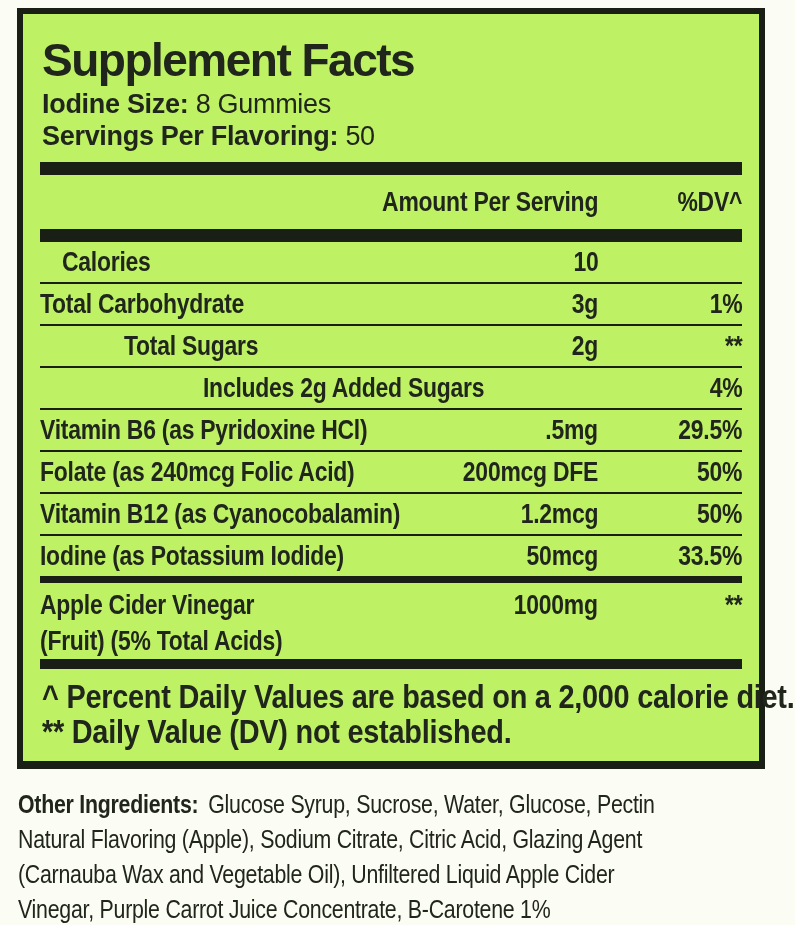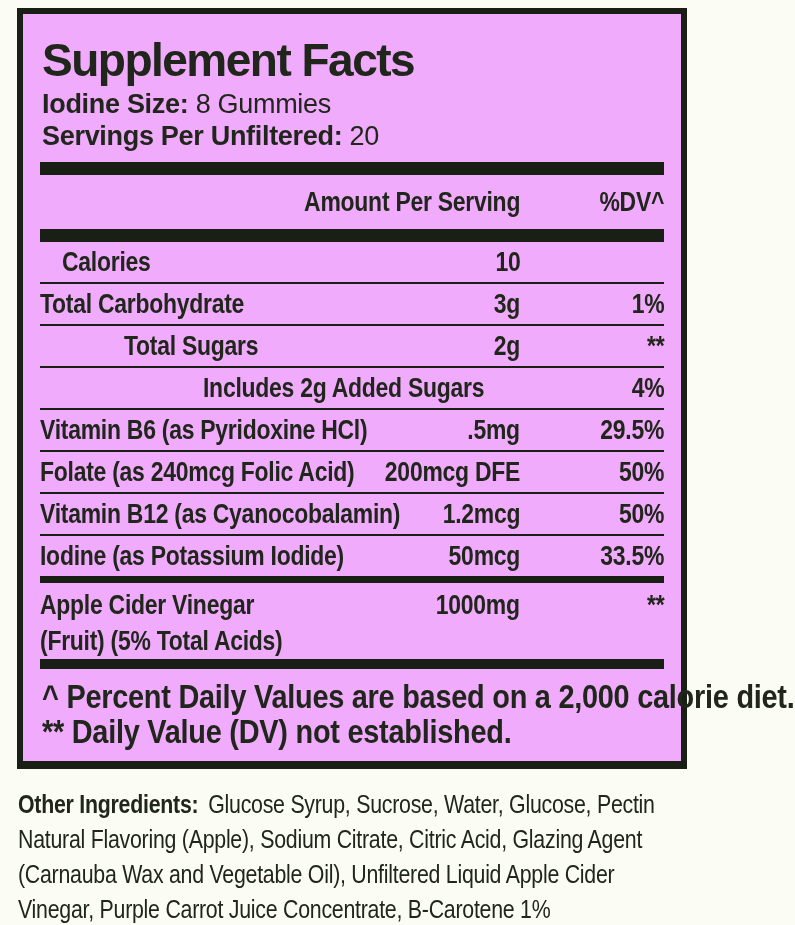--- a/index.html
+++ b/index.html
@@ -6,24 +6,24 @@
   body{
     width:795px;height:925px;overflow:hidden;
     background:#fbfcf3;
     font-family:"Liberation Sans","DejaVu Sans",sans-serif;
     color:#20261b;
     letter-spacing:-0.3px;
   }
   .panel{
     box-sizing:border-box;
     margin:8px 8px 0 17px;
-    width:670px;
+    width:748px;
     border:6px solid #191f14;
     border-bottom-width:8px;
-    background:#f0abfc;
+    background:#bef264;
   }
   .panel-inner{margin:0 17px;}
   .title{
     margin:20px 0 2px 2px;
     font-size:46px;line-height:52px;font-weight:bold;letter-spacing:-1.5px;
   }
   .serving-line{
     margin:0 0 0 2px;font-size:27px;line-height:32px;white-space:nowrap;
   }
   .serving-line b{font-weight:bold;}
@@ -61,22 +61,22 @@
 <body>
 
 <section class="panel">
   <div class="panel-inner">
 
     <h1 class="title">Supplement Facts</h1>
 
     <p class="serving-line"><b>Iodine Size:</b>
       <span class="val">8 Gummies</span></p>
 
-    <p class="serving-line"><b>Servings Per Unfiltered:</b>
-      <span class="val">20</span></p>
+    <p class="serving-line"><b>Servings Per Flavoring:</b>
+      <span class="val">50</span></p>
 
     <div class="rule rule-xl first"></div>
 
     <div class="row header-row">
       <div class="name"></div>
       <div class="amount">
         <span class="r">Amount Per Serving</span>
       </div>
       <div class="dv">
         <span class="r">%DV^</span>

